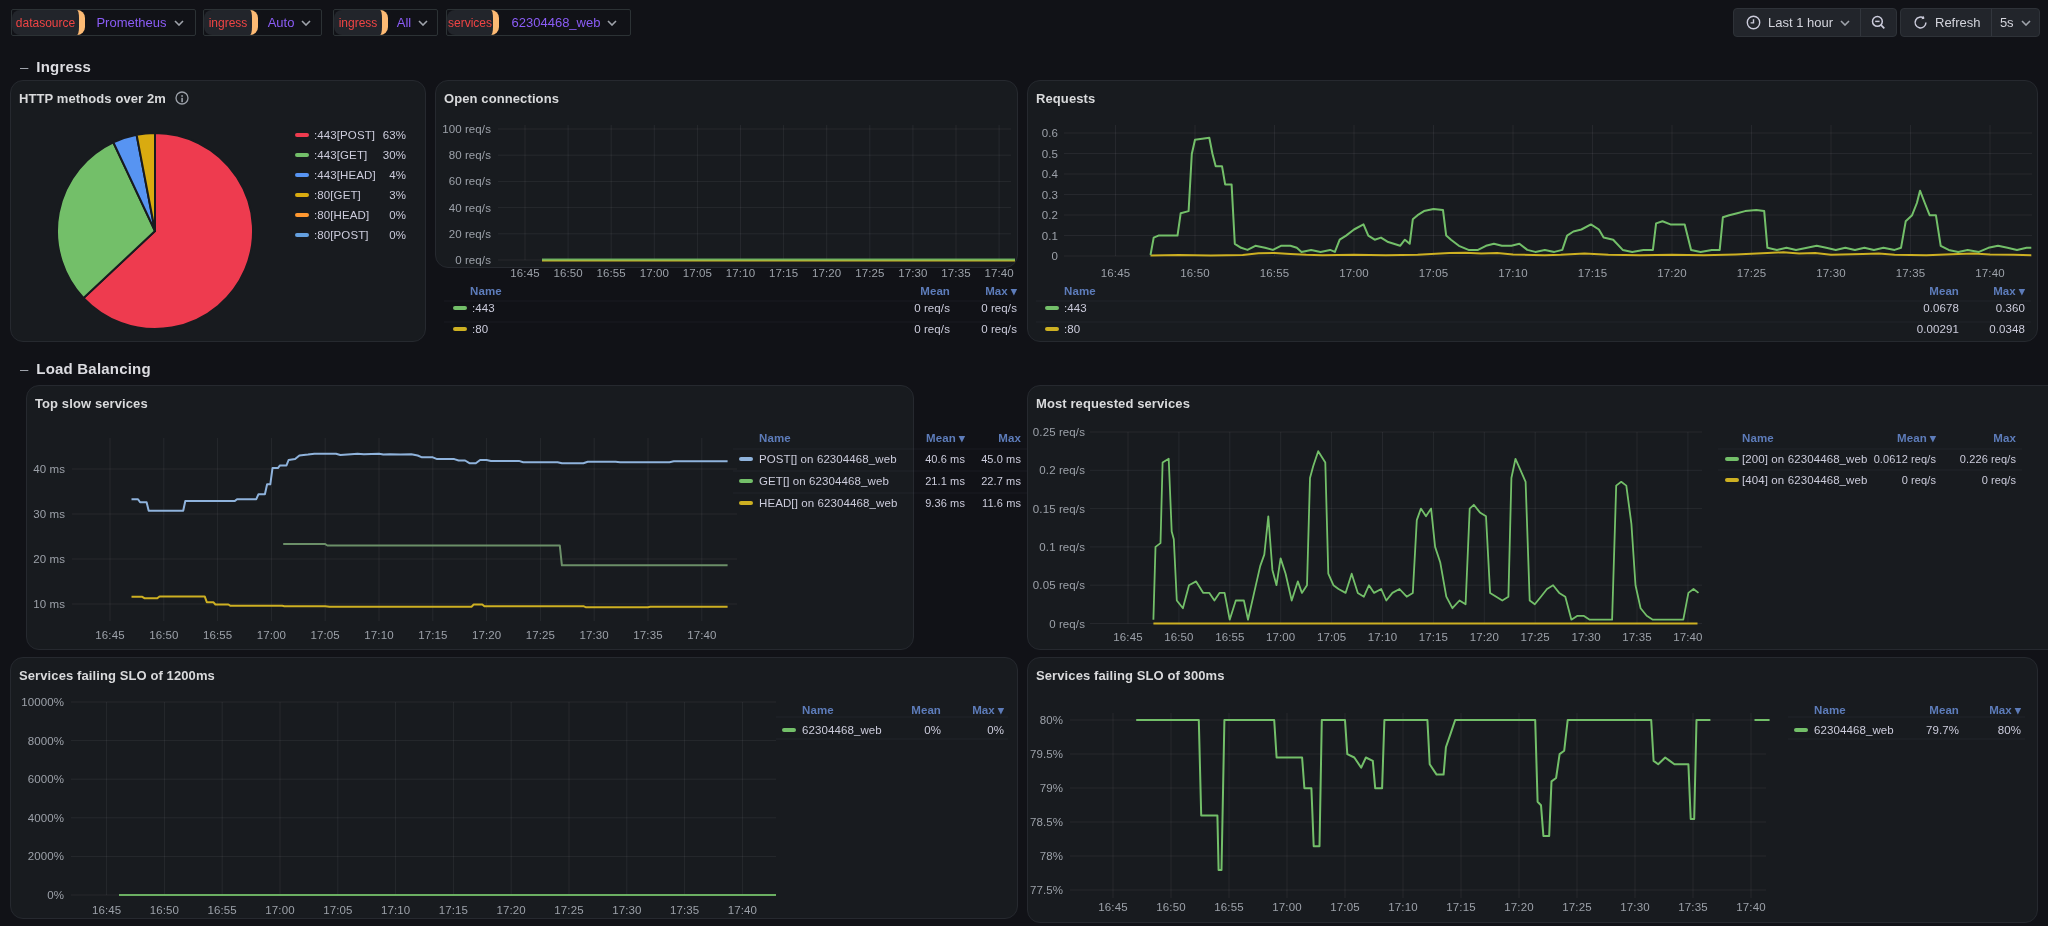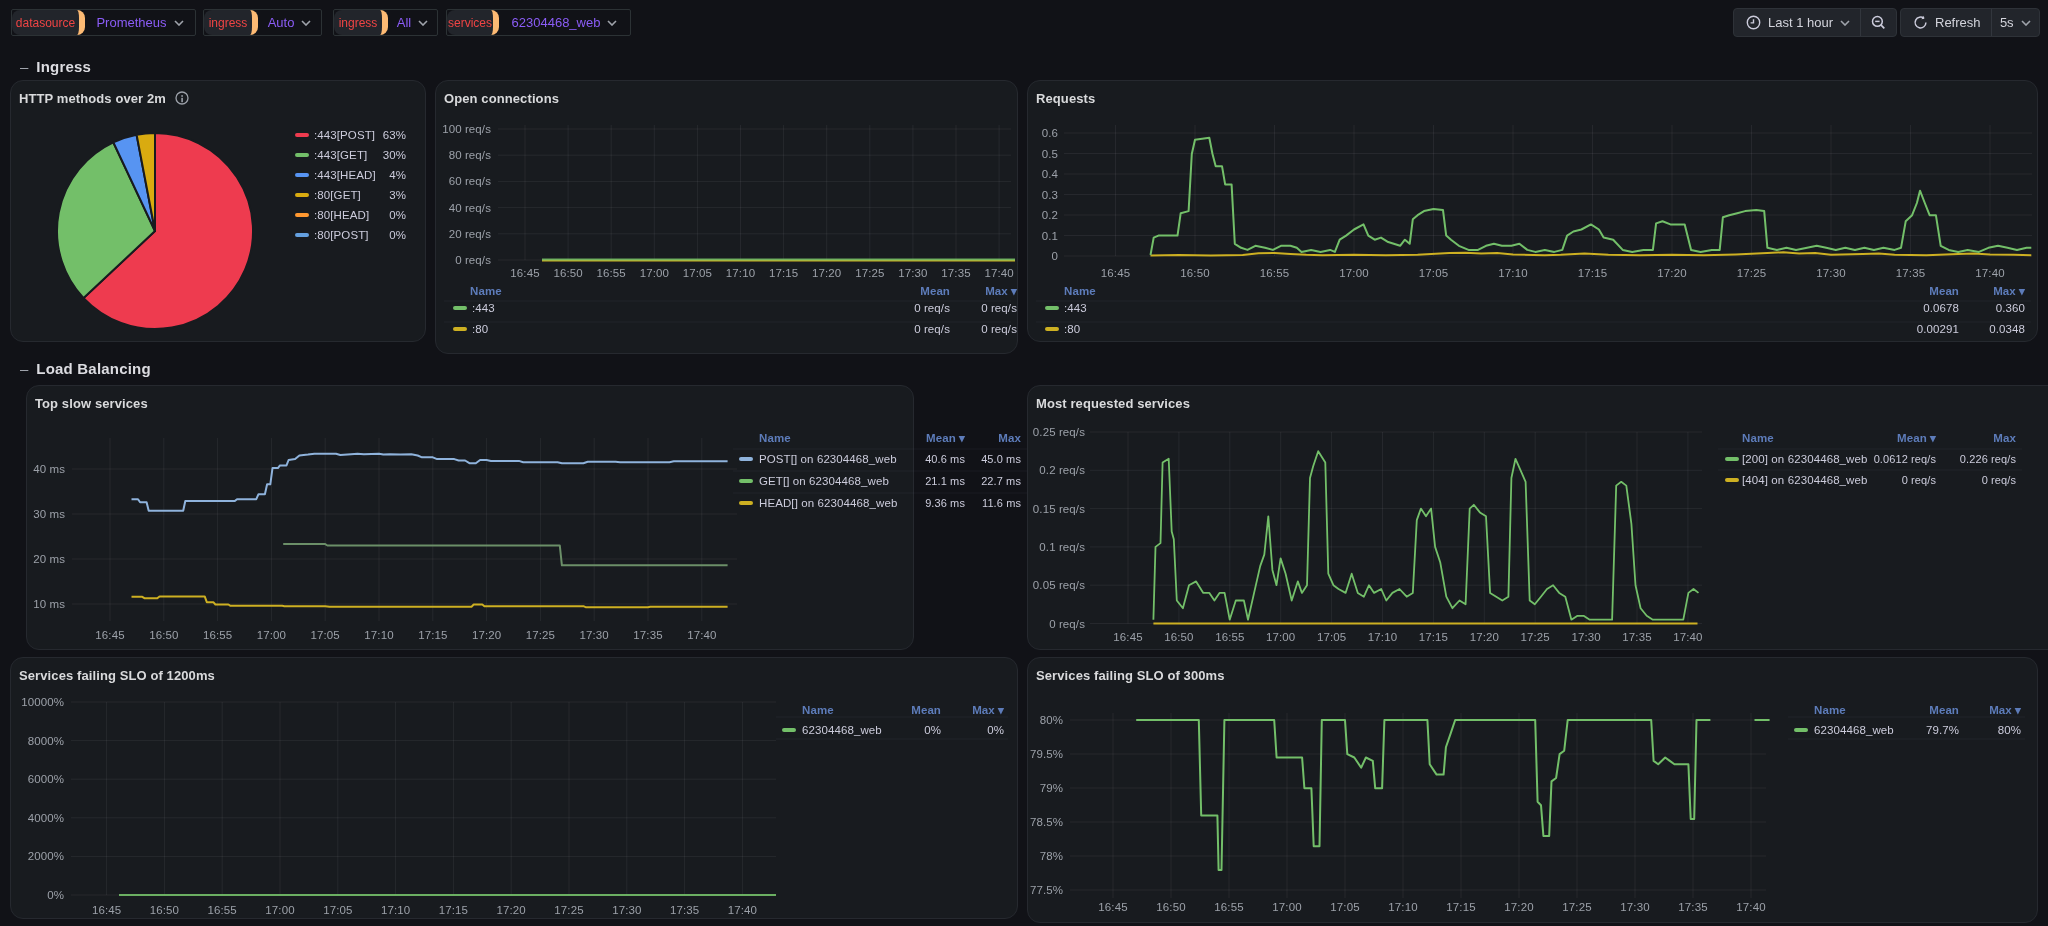--- a/index.html
+++ b/index.html
@@ -96,21 +96,21 @@
         <rect x="284.0" y="112.0" width="14" height="4" rx="2" fill="#d9ab10"></rect>
         <text x="303" y="118" fill="#ccccdc" font-size="11.5">:80[GET]</text>
         <text x="395" y="118" text-anchor="end" fill="#ccccdc" font-size="11.5">3%</text>
         <rect x="284.0" y="132.0" width="14" height="4" rx="2" fill="#ff9830"></rect>
         <text x="303" y="138" fill="#ccccdc" font-size="11.5">:80[HEAD]</text>
         <text x="395" y="138" text-anchor="end" fill="#ccccdc" font-size="11.5">0%</text>
         <rect x="284.0" y="152.0" width="14" height="4" rx="2" fill="#64a0e0"></rect>
         <text x="303" y="158" fill="#ccccdc" font-size="11.5">:80[POST]</text>
         <text x="395" y="158" text-anchor="end" fill="#ccccdc" font-size="11.5">0%</text>
       </svg></div>
-    <div class="panel" style="left:435px;top:80px;width:583px;height:274px"><svg width="583" height="262" viewBox="0 0 583 262" font-family="&quot;Liberation Sans&quot;, sans-serif">
+    <div class="panel" style="left:435px;top:80px;width:583px;height:188px"><svg width="583" height="262" viewBox="0 0 583 262" font-family="&quot;Liberation Sans&quot;, sans-serif">
         <text x="8" y="22" fill="#d9dadc" font-size="13" font-weight="bold">Open connections</text>
         <line x1="62" y1="48" x2="575" y2="48" stroke="rgba(204,204,220,0.08)" stroke-width="1"></line>
         <line x1="62" y1="74.2" x2="575" y2="74.2" stroke="rgba(204,204,220,0.08)" stroke-width="1"></line>
         <line x1="62" y1="100.4" x2="575" y2="100.4" stroke="rgba(204,204,220,0.08)" stroke-width="1"></line>
         <line x1="62" y1="126.6" x2="575" y2="126.6" stroke="rgba(204,204,220,0.08)" stroke-width="1"></line>
         <line x1="62" y1="152.8" x2="575" y2="152.8" stroke="rgba(204,204,220,0.08)" stroke-width="1"></line>
         <line x1="62" y1="179" x2="575" y2="179" stroke="rgba(204,204,220,0.08)" stroke-width="1"></line>
         <line x1="89.0" y1="44" x2="89.0" y2="179" stroke="rgba(204,204,220,0.08)" stroke-width="1"></line>
         <line x1="132.1" y1="44" x2="132.1" y2="179" stroke="rgba(204,204,220,0.08)" stroke-width="1"></line>
         <line x1="175.2" y1="44" x2="175.2" y2="179" stroke="rgba(204,204,220,0.08)" stroke-width="1"></line>

